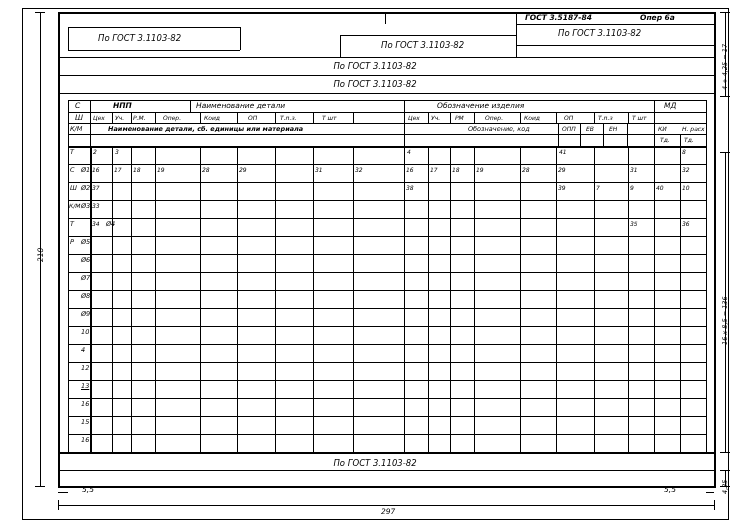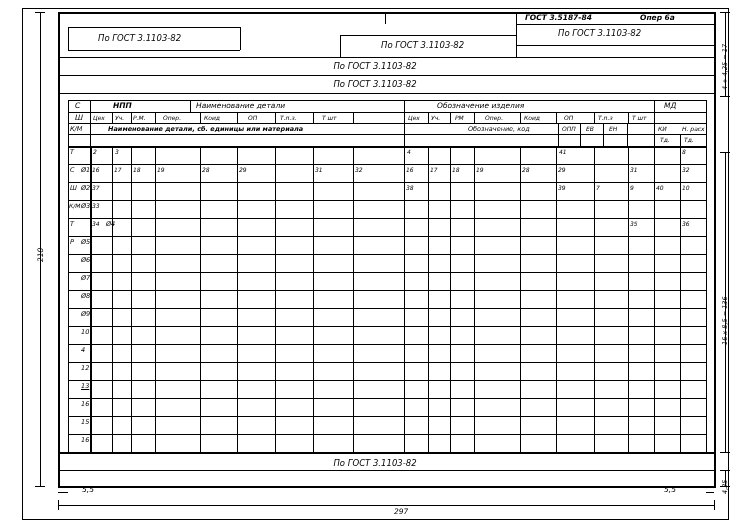--- a/index.html
+++ b/index.html
@@ -250,21 +250,21 @@
   <div class="txt t8 ctr" style="left:0;top:459px;width:750px;">По  ГОСТ  3.1103-82</div>
 
   <div class="ln v" style="left:40px;top:12px;height:474px;"></div>
   <div class="ln h" style="left:35px;top:12px;width:10px;"></div>
   <div class="ln h" style="left:35px;top:486px;width:10px;"></div>
   <div class="txt t7 rot" style="left:37px;top:262px;">210</div>
 
   <div class="ln h" style="left:58px;top:505px;width:656px;"></div>
   <div class="ln v" style="left:58px;top:500px;height:10px;"></div>
   <div class="ln v" style="left:714px;top:500px;height:10px;"></div>
-  <div class="txt t7" style="left:394px;top:508px;">297</div>
+  <div class="txt t7" style="left:381px;top:508px;">297</div>
 
   <div class="ln h" style="left:58px;top:492px;width:10px;"></div>
   <div class="txt t7" style="left:82px;top:486px;">5,5</div>
   <div class="ln h" style="left:706px;top:492px;width:8px;"></div>
   <div class="txt t7" style="left:664px;top:486px;">5,5</div>
 
   <div class="ln v" style="left:725px;top:12px;height:84px;"></div>
   <div class="ln h" style="left:720px;top:12px;width:10px;"></div>
   <div class="ln h" style="left:720px;top:96px;width:10px;"></div>
   <div class="txt t65 rot" style="left:722px;top:90px;">4 + 4,25 = 17</div>

